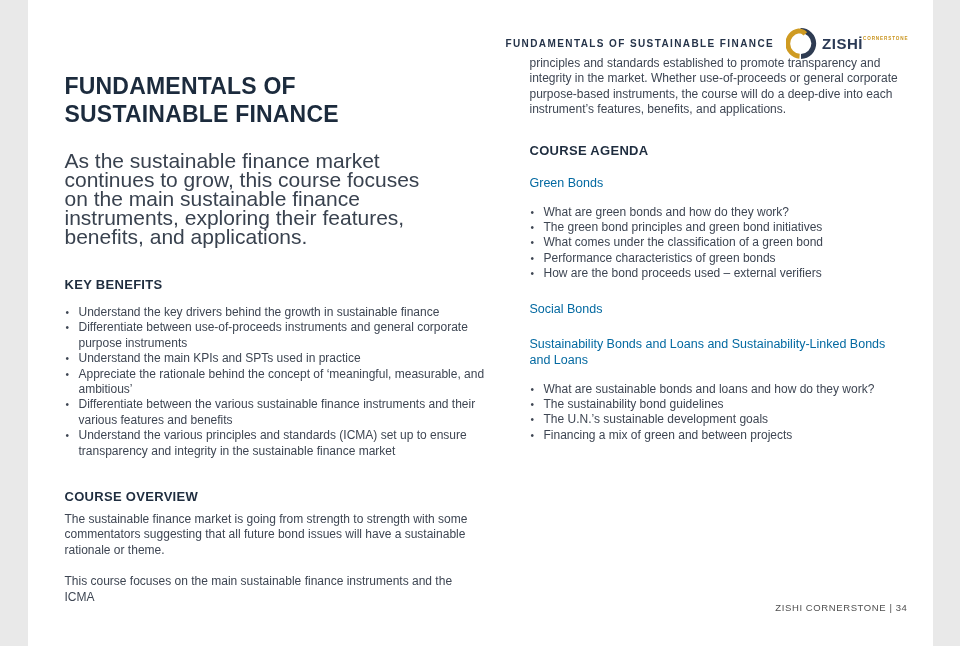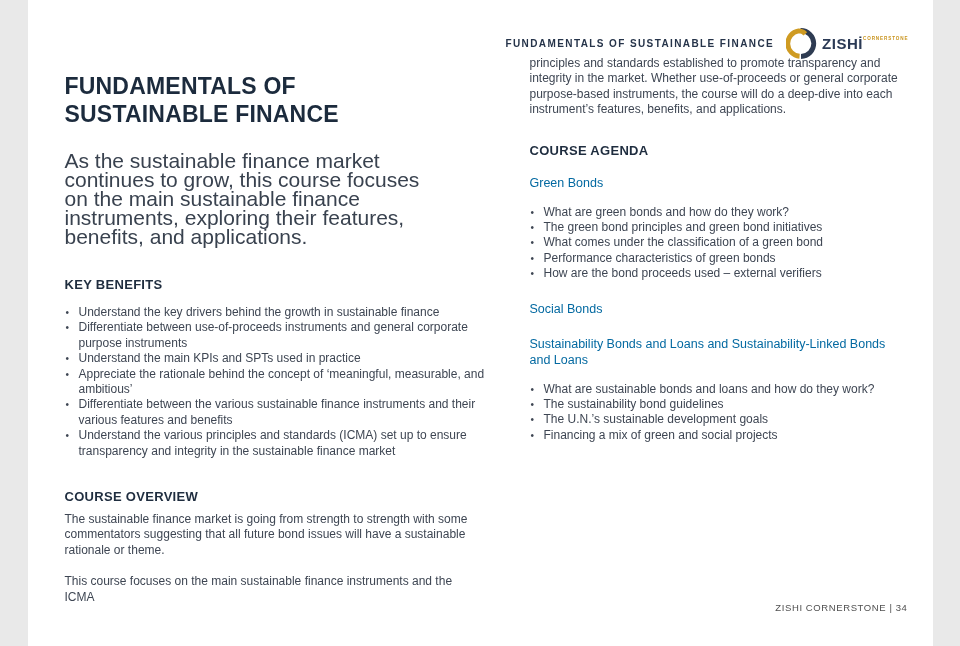--- a/index.html
+++ b/index.html
@@ -144,20 +144,20 @@
     <div class="agenda-section">
       <h3 class="sub-heading">Social Bonds</h3>
     </div>
 
     <div class="agenda-section">
       <h3 class="sub-heading sust-title">Sustainability Bonds and Loans and Sustainability-Linked Bonds and Loans</h3>
       <ul class="bullets">
         <li>What are sustainable bonds and loans and how do they work?</li>
         <li>The sustainability bond guidelines</li>
         <li>The U.N.’s sustainable development goals</li>
-        <li>Financing a mix of green and social projects</li>
+        <li>Financing a mix of green and between projects</li>
       </ul>
     </div>
   </div>
 
   <div class="footer">ZISHI CORNERSTONE | 34</div>
 
 </div>
 
 </body></html>

